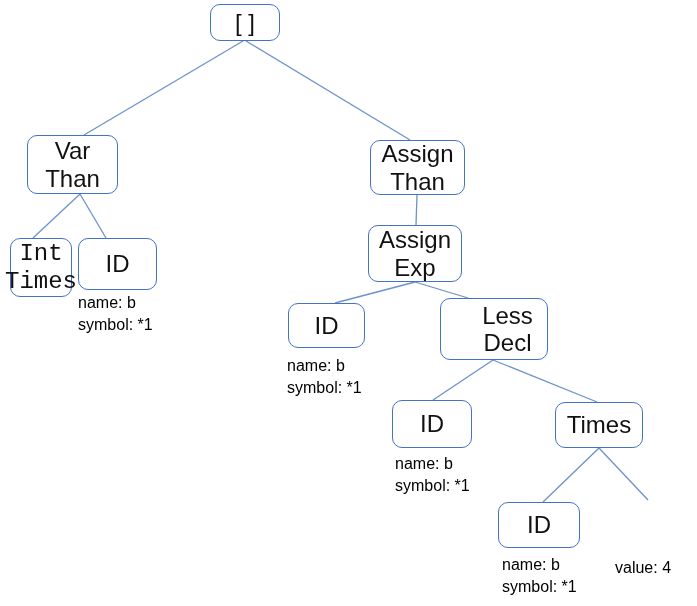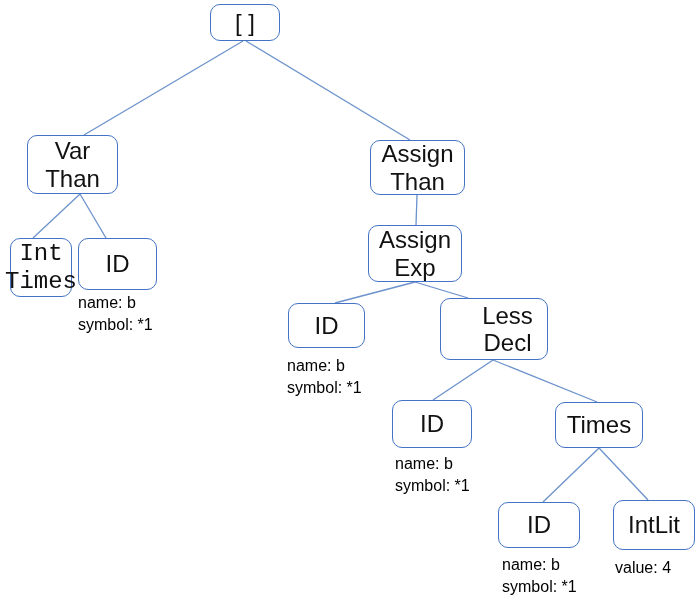--- a/index.html
+++ b/index.html
@@ -96,23 +96,20 @@
     </div>
     <div class="tree-node" style="left: 392px; top: 400px; width: 80px; height: 48px;">
       <div>ID</div>
     </div>
     <div class="tree-node" style="left: 555px; top: 402px; width: 88px; height: 46px;">
       <div>Times</div>
     </div>
     <div class="tree-node" style="left: 498px; top: 502px; width: 82px; height: 46px;">
       <div>ID</div>
     </div>
-    <div class="tree-node" style="left: 613px; top: 500px; width: 82px; height: 50px;">
-      <div>IntLit</div>
-    </div>
     <div class="annotation" style="left: 78px; top: 292px;">
       <div>name: b</div>
       <div>symbol: *1</div>
     </div>
     <div class="annotation" style="left: 287px; top: 355px;">
       <div>name: b</div>
       <div>symbol: *1</div>
     </div>
     <div class="annotation" style="left: 395px; top: 453px;">
       <div>name: b</div>

